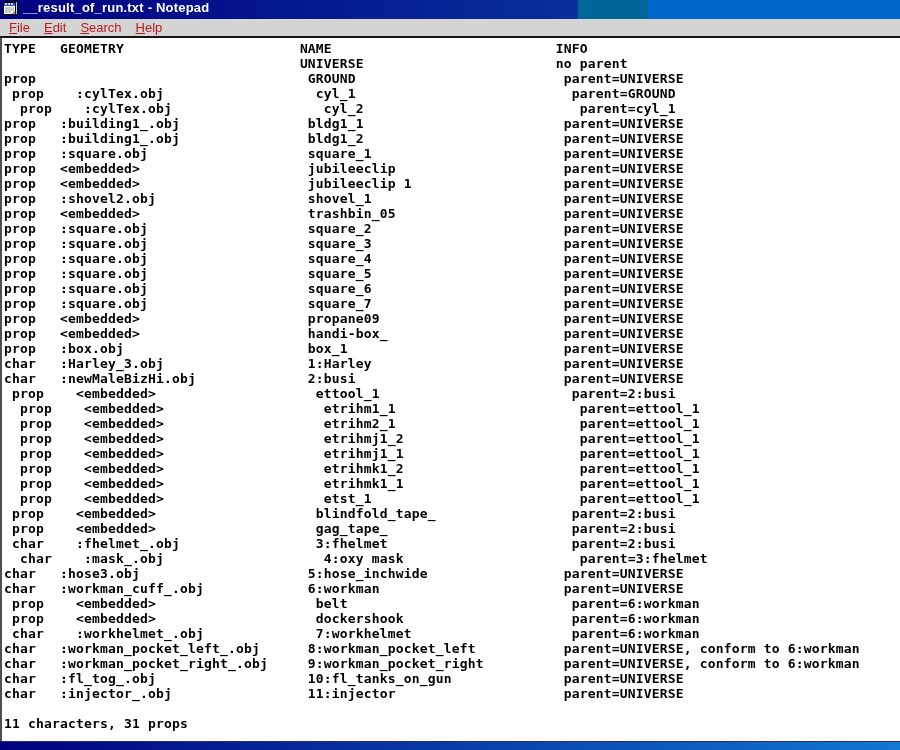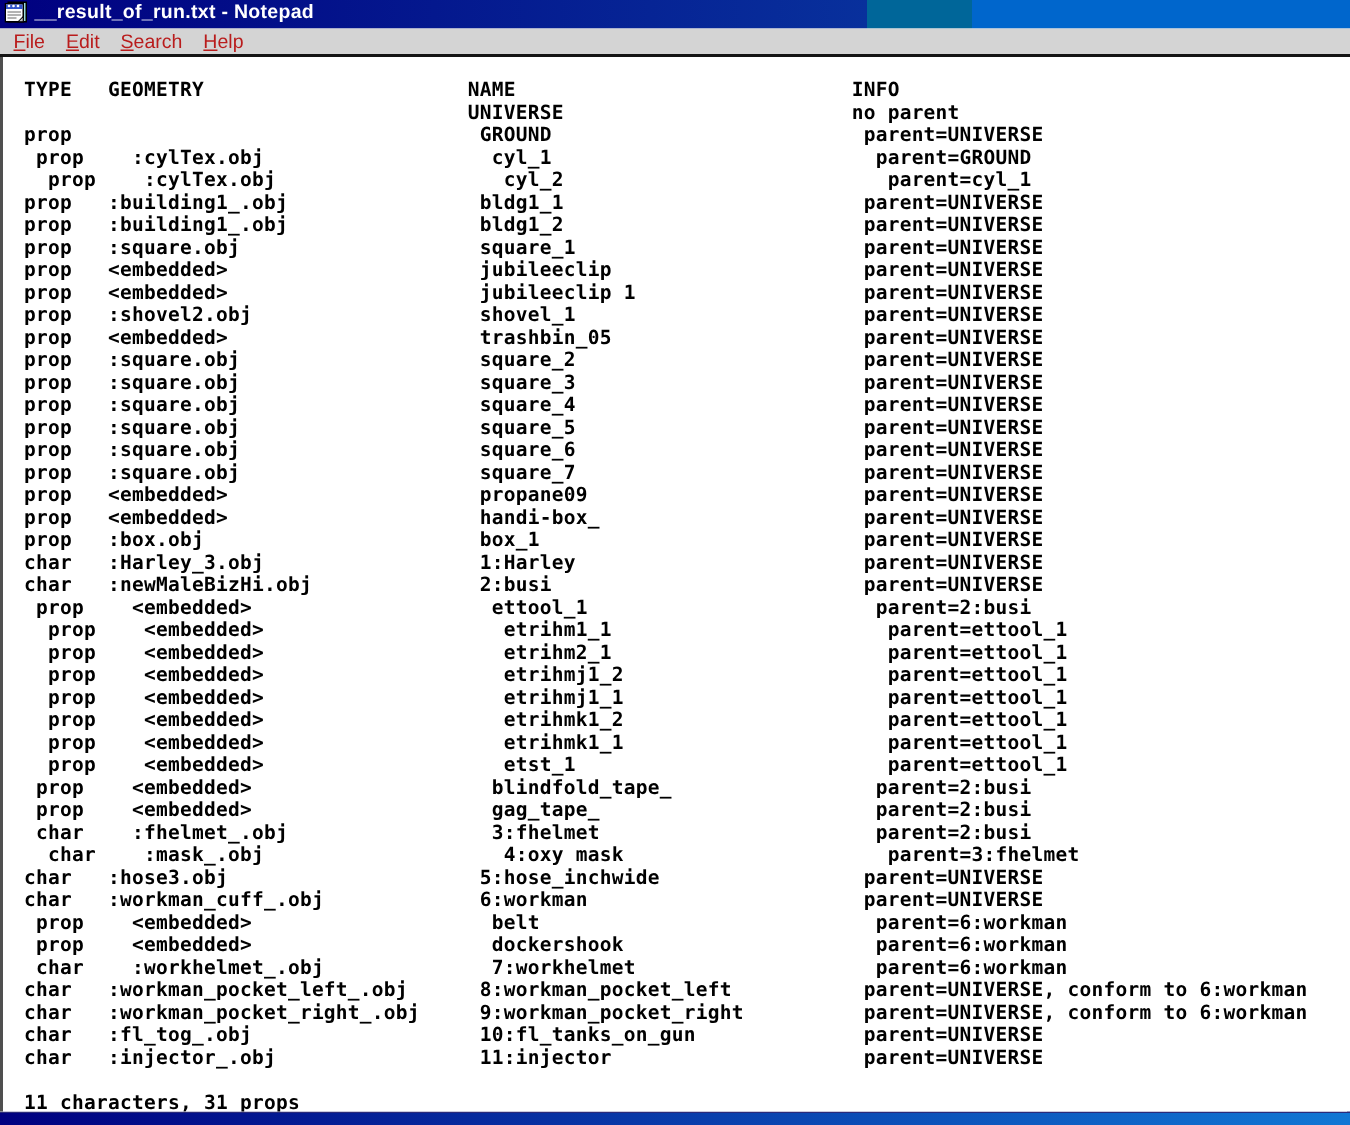--- a/index.html
+++ b/index.html
@@ -42,21 +42,21 @@
   }
   .menu-item u{text-decoration:underline;}
 
   
   .clientarea{
     position:absolute;left:0;top:38px;width:898px;height:703px;
     background:#ffffff;border-left:2px solid #4f4f4f;box-sizing:border-box;
     overflow:hidden;
   }
   .clientarea pre{
-    margin:12px;padding:3px 0 0 2px;
+    margin:0;padding:3px 0 0 2px;
     font-family:"DejaVu Sans Mono",monospace;
     font-size:13px;font-weight:bold;line-height:15px;
     letter-spacing:.17px;color:#000;white-space:pre;
   }
 
   
   .bottom-strip{
     position:absolute;left:0;top:741px;width:100%;height:9px;
     background:linear-gradient(90deg,#000080 0%,#1177d4 100%);
     border-top:1px solid #2a2a7a;box-sizing:border-box;

